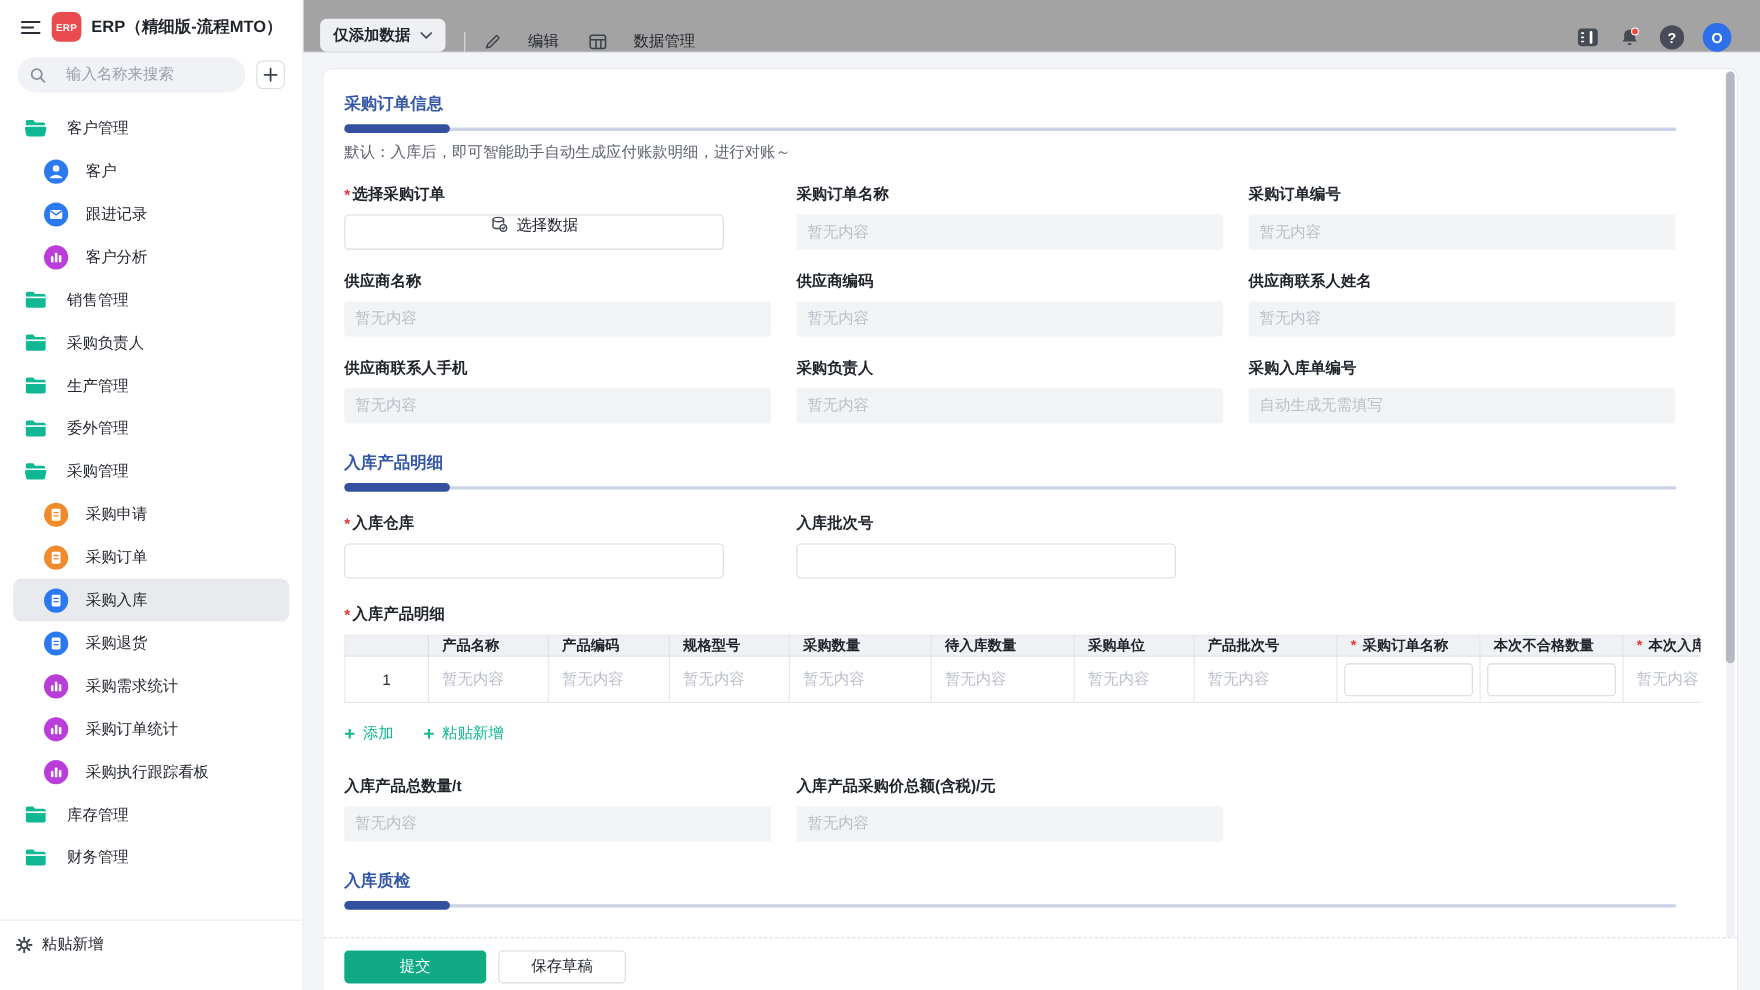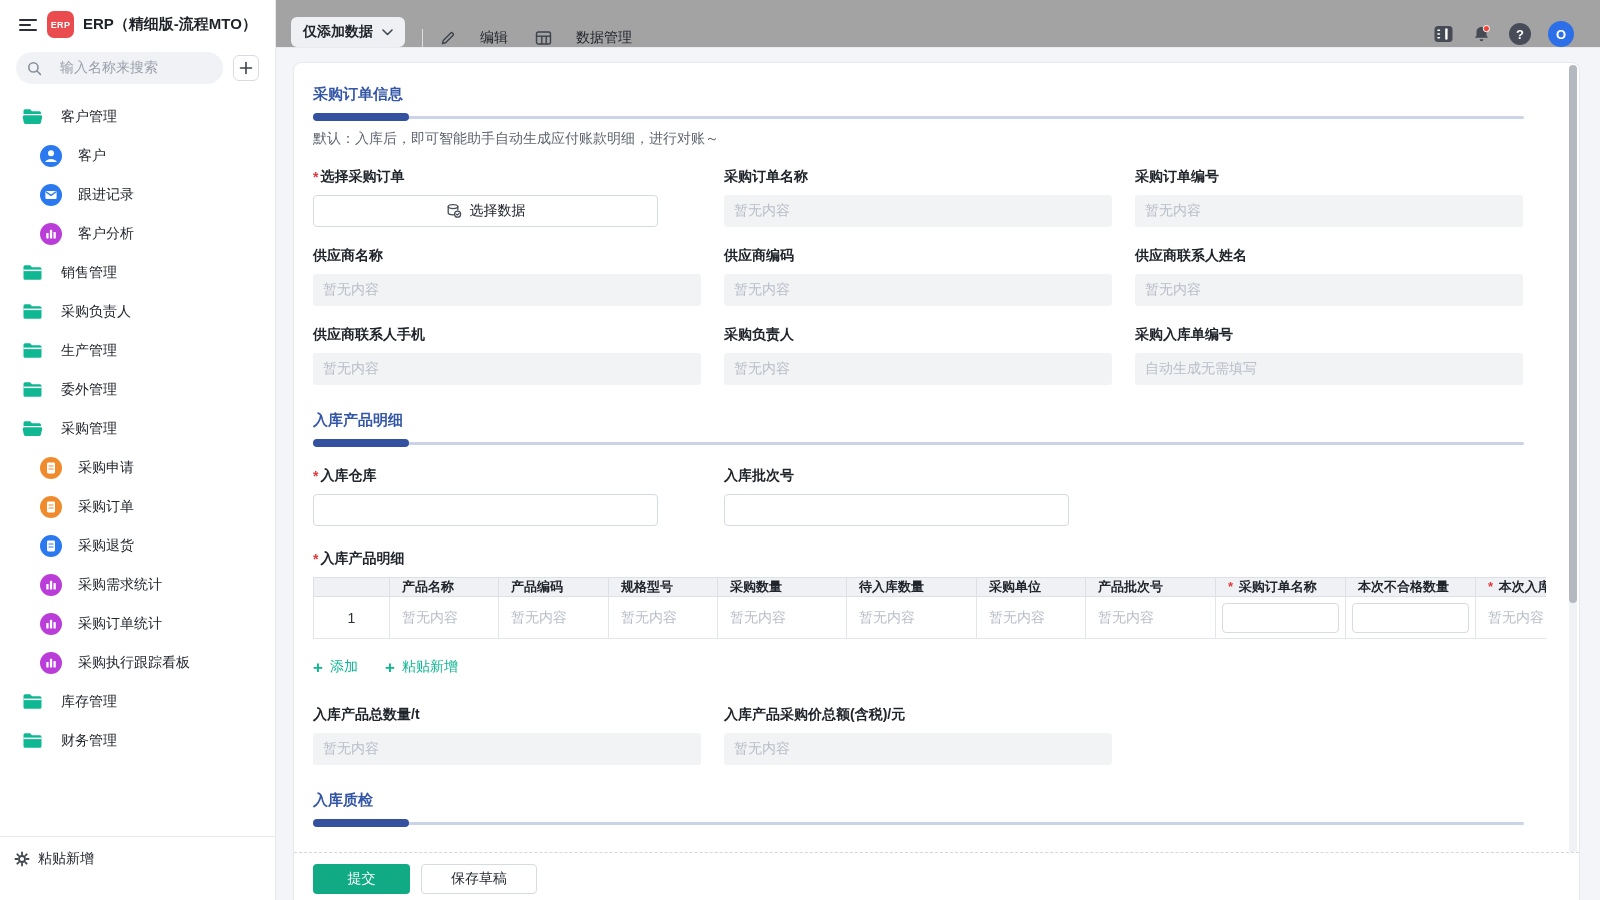--- a/index.html
+++ b/index.html
@@ -53,39 +53,39 @@
   .progress .track { position:absolute; left:0; right:0; top:3px; height:3px; background:#ccd3e6; border-radius:2px; }
   .progress .fill { position:absolute; left:0; top:0; width:96px; height:8px; background:#33519f; border-radius:4px; }
   .hint { margin-top:9px; font-size:14px; color:#5f646e; }
 
   .grid3 { display:grid; grid-template-columns:388px 388px 388px; column-gap:23px; width:1211px; }
   .field { margin-top:20px; }
   .f-label { font-size:14px; font-weight:600; color:#20242b; display:flex; align-items:center; }
   .req { color:#e0383c; margin-right:2px; font-weight:600; }
   .f-ctl { margin-top:9px; }
   .ghost-input { height:32px; background:#f2f3f5; border-radius:3px; display:flex; align-items:center; padding:0 10px; font-size:14px; color:#b9bec8; }
-  .select-btn { width:345px; height:32px; border:1px solid #d6dae1; border-radius:4px; background:#fff; display:flex; align-items:center; justify-content:center; gap:8px; font-size:14px; color:#20242b; cursor:pointer; }
+  .select-btn { width:345px; height:32px; border:1px solid #d6dae1; border-radius:4px; background:#fff; display:flex; justify-content:center; gap:8px; font-size:14px; color:#20242b; cursor:pointer; }
   .text-input { width:345px; height:32px; border:1px solid #d6dae1; border-radius:4px; background:#fff; padding:0 10px; font-size:14px; color:#20242b; outline:none; }
 
   .tbl-label { margin-top:24px; font-size:14px; font-weight:600; color:#20242b; display:flex; align-items:center; }
   .table-wrap { width:1233px; overflow:hidden; margin-top:9px; }
   table.prod { border-collapse:collapse; table-layout:fixed; width:1295px; }
   table.prod th { height:16px; background:#f0f1f4; border:1px solid #dde0e6; font-size:13px; font-weight:600; color:#20242b; text-align:left; padding:0 0 0 12px; white-space:nowrap; overflow:hidden; }
   table.prod td { height:42px; border:1px solid #e2e5ea; background:#fff; font-size:14px; color:#b9bec8; padding:0 0 0 12px; white-space:nowrap; overflow:hidden; }
   table.prod td.idx { text-align:center; color:#2a2e36; padding:0; font-weight:500; font-size:14px; }
   table.prod td.input-cell { padding:0 6px; }
   .cell-input { width:100%; height:30px; border:1px solid #d6dae1; border-radius:4px; background:#fff; outline:none; }
 
   .add-row { display:flex; gap:27px; margin-top:19px; }
   .add-link { color:#10b793; font-size:14px; font-weight:500; display:flex; align-items:center; gap:7px; cursor:pointer; }
   .plus-glyph { font-size:17px; font-weight:600; line-height:1; }
 
   .totals { margin-top:10px; }
   .card-footer { position:absolute; left:0; right:0; bottom:0; background:#fff; border-top:1px dashed #d4d7dd; padding:11px 0 0 19px; height:48px; display:flex; gap:11px; z-index:6; }
-  .btn-submit { width:97px; height:30px; background:#10ab85; color:#fff; border:none; border-radius:4px; font-size:14px; cursor:pointer; font-family:inherit; }
+  .btn-submit { width:129px; height:30px; background:#10ab85; color:#fff; border:none; border-radius:4px; font-size:14px; cursor:pointer; font-family:inherit; }
   .btn-draft { width:116px; height:30px; background:#fff; border:1px solid #d6dae1; border-radius:4px; font-size:14px; color:#23272e; cursor:pointer; font-family:inherit; }
 </style>
 </head>
 <body>
 
 <aside class="sidebar">
   <div class="sb-brand">
     <div class="menu-btn">
       <svg width="18" height="14" viewBox="0 0 18 14">
           <g stroke="#2a2e36" stroke-width="2" stroke-linecap="round">
@@ -232,20 +232,32 @@
             <rect x="7" y="5.6" width="8" height="10.8" rx="1.3" fill="#fff"></rect>
             <g stroke="#f08b2d" stroke-width="1.2" stroke-linecap="round">
               <line x1="9" y1="9" x2="13" y2="9"></line>
               <line x1="9" y1="12" x2="13" y2="12"></line>
             </g>
           </svg>
         </span>
       <span class="txt">采购订单</span>
     </div>
 
+    <div class="sb-item lv2 selected">
+      <span class="circ-ic c-blue">
+          <svg width="22" height="22" viewBox="0 0 22 22">
+            <rect x="7" y="5.6" width="8" height="10.8" rx="1.3" fill="#fff"></rect>
+            <g stroke="#2b79ee" stroke-width="1.2" stroke-linecap="round">
+              <line x1="9" y1="9" x2="13" y2="9"></line>
+              <line x1="9" y1="12" x2="13" y2="12"></line>
+            </g>
+          </svg>
+        </span>
+      <span class="txt">采购入库</span>
+    </div>
 
     <div class="sb-item lv2">
       <span class="circ-ic c-blue">
           <svg width="22" height="22" viewBox="0 0 22 22">
             <rect x="7" y="5.6" width="8" height="10.8" rx="1.3" fill="#fff"></rect>
             <g stroke="#2b79ee" stroke-width="1.2" stroke-linecap="round">
               <line x1="9" y1="9" x2="13" y2="9"></line>
               <line x1="9" y1="12" x2="13" y2="12"></line>
             </g>
           </svg>

